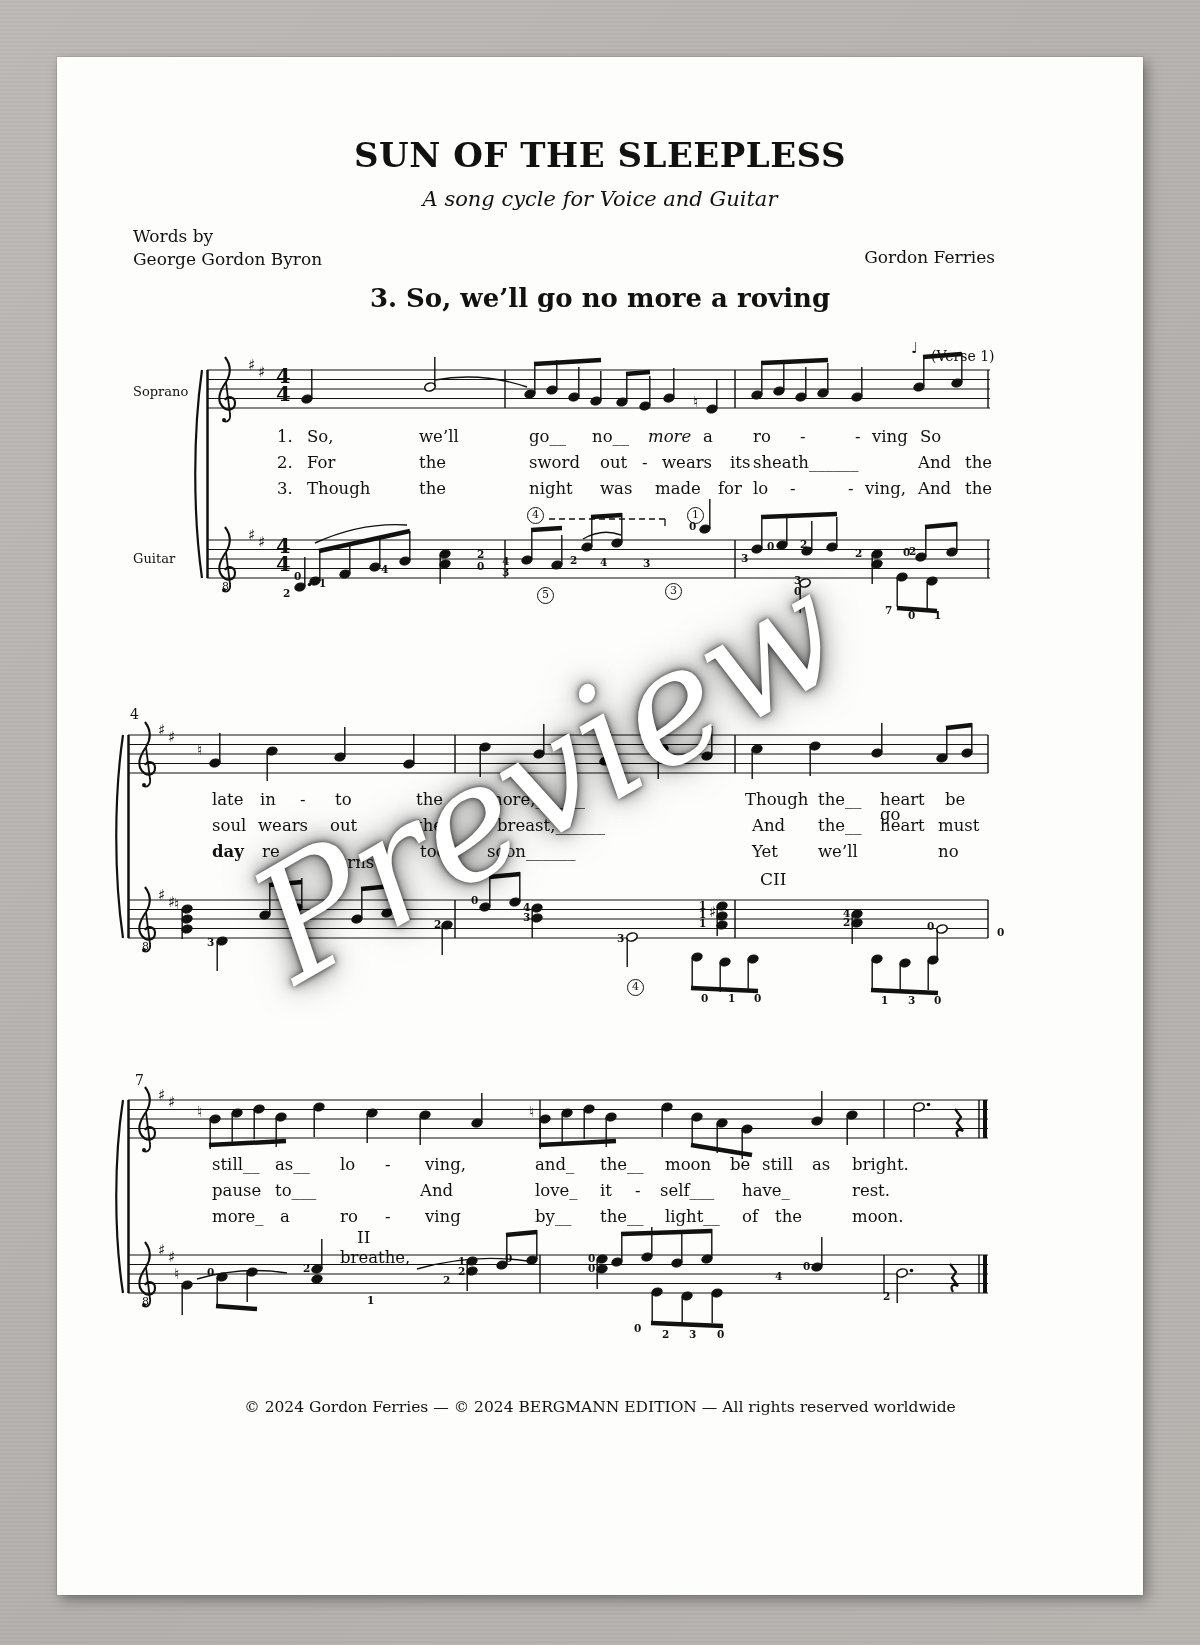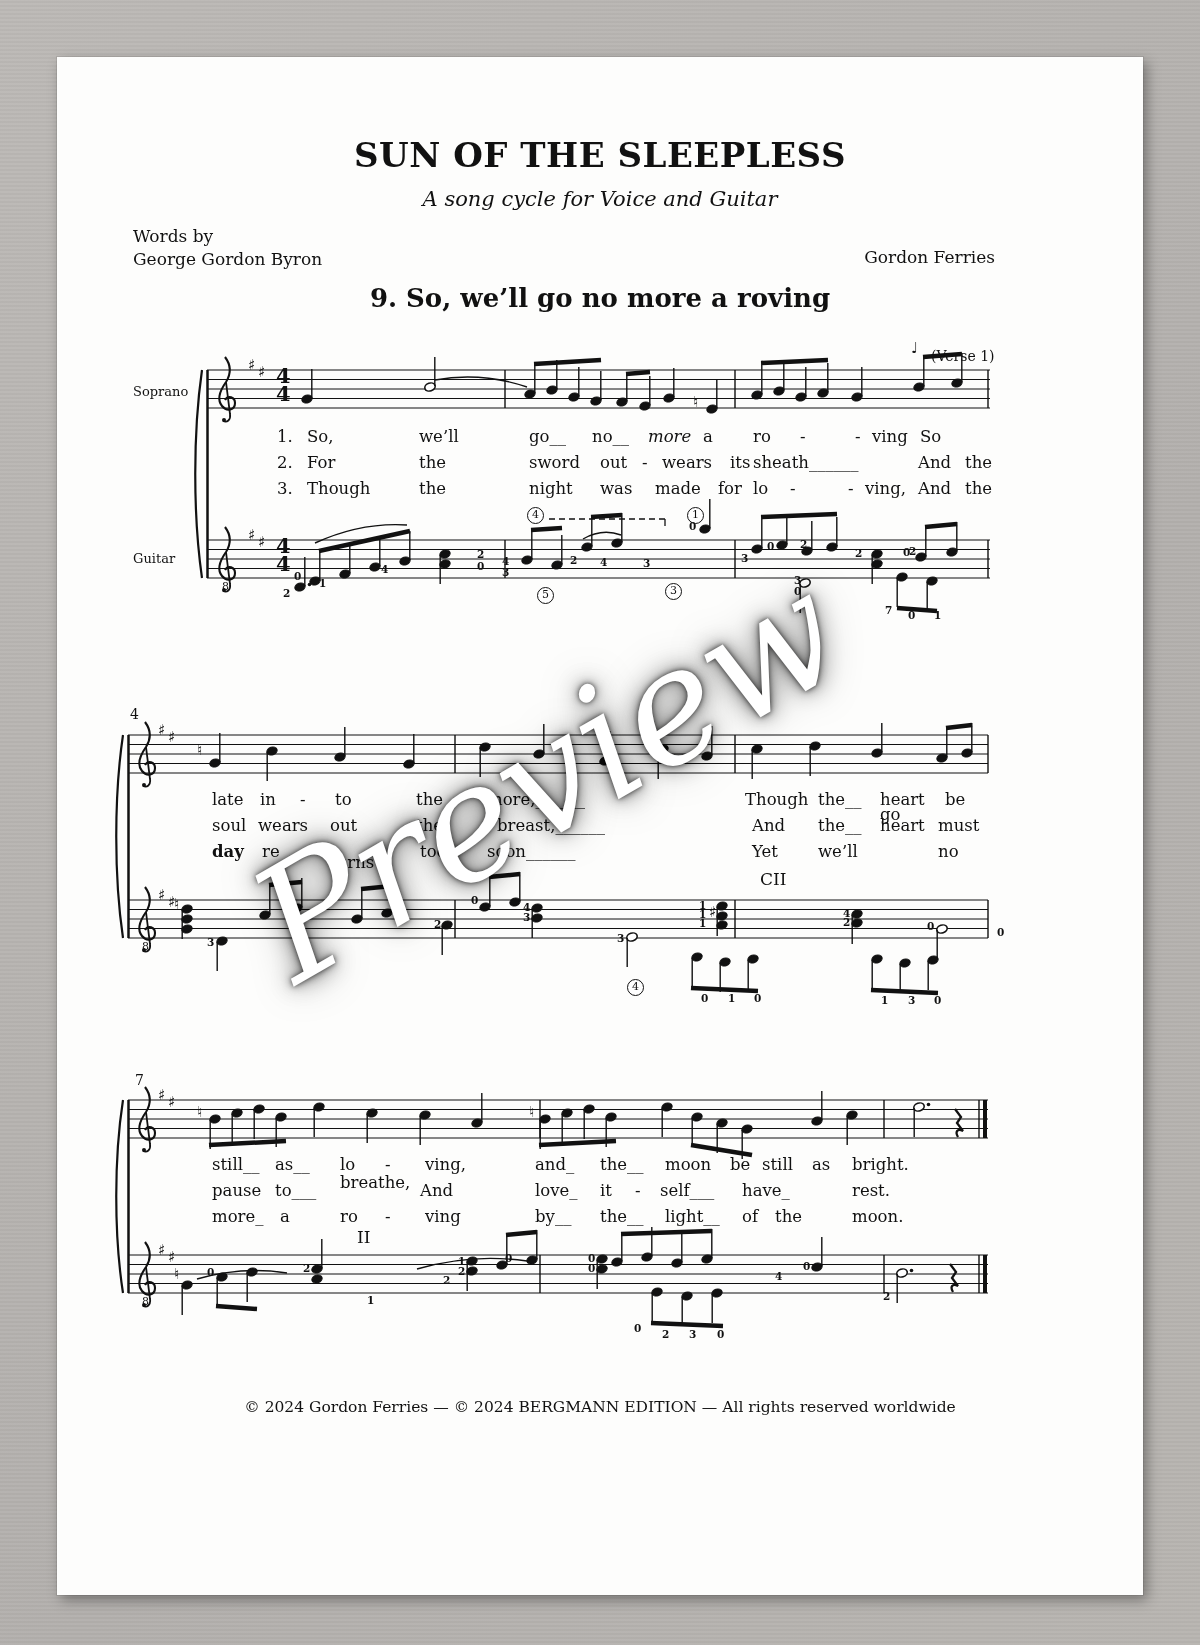--- a/index.html
+++ b/index.html
@@ -384,21 +384,21 @@
       <path d="M893,1207 L899,1215 L895,1221 L901,1229 C895,1226 893,1230 896,1235" stroke="#111" stroke-width="2.3" fill="none"></path>
     </svg>
 
   <div class="abs subtitle">A song cycle for Voice and Guitar</div>
   <div class="abs title">SUN OF THE SLEEPLESS</div>
   <div class="abs wordsby">
     <div>Words by</div>
     <div>George Gordon Byron</div>
   </div>
   <div class="abs composer">Gordon Ferries</div>
-  <div class="abs movement">9. So, we’ll go no more a roving</div>
+  <div class="abs movement">3. So, we’ll go no more a roving</div>
 
   <div class="abs stafflabel" style="left:76px;top:327px;">Soprano</div>
   <div class="abs stafflabel" style="left:76px;top:494px;">Guitar</div>
 
   <div id="lyrics-layer">
       <span class="lyr" style="left: 220px; top: 370px;">1.</span>
       <span class="lyr" style="left: 250px; top: 370px;">So,</span>
       <span class="lyr" style="left: 362px; top: 370px;">we’ll</span>
       <span class="lyr" style="left: 472px; top: 370px;">go__</span>
       <span class="lyr" style="left: 535px; top: 370px;">no__</span>
@@ -469,21 +469,21 @@
       <span class="lyr" style="left: 368px; top: 1098px;">ving,</span>
       <span class="lyr" style="left: 478px; top: 1098px;">and_</span>
       <span class="lyr" style="left: 543px; top: 1098px;">the__</span>
       <span class="lyr" style="left: 608px; top: 1098px;">moon</span>
       <span class="lyr" style="left: 673px; top: 1098px;">be</span>
       <span class="lyr" style="left: 705px; top: 1098px;">still</span>
       <span class="lyr" style="left: 755px; top: 1098px;">as</span>
       <span class="lyr" style="left: 795px; top: 1098px;">bright.</span>
       <span class="lyr" style="left: 155px; top: 1124px;">pause</span>
       <span class="lyr" style="left: 218px; top: 1124px;">to___</span>
-      <span class="lyr" style="left: 283px; top: 1116px;">breathe,</span>
+      <span class="lyr" style="left: 283px; top: 1191px;">breathe,</span>
       <span class="lyr" style="left: 363px; top: 1124px;">And</span>
       <span class="lyr" style="left: 478px; top: 1124px;">love_</span>
       <span class="lyr" style="left: 543px; top: 1124px;">it</span>
       <span class="lyr" style="left: 578px; top: 1124px;">-</span>
       <span class="lyr" style="left: 603px; top: 1124px;">self___</span>
       <span class="lyr" style="left: 685px; top: 1124px;">have_</span>
       <span class="lyr" style="left: 795px; top: 1124px;">rest.</span>
       <span class="lyr" style="left: 155px; top: 1150px;">more_</span>
       <span class="lyr" style="left: 223px; top: 1150px;">a</span>
       <span class="lyr" style="left: 283px; top: 1150px;">ro</span>

